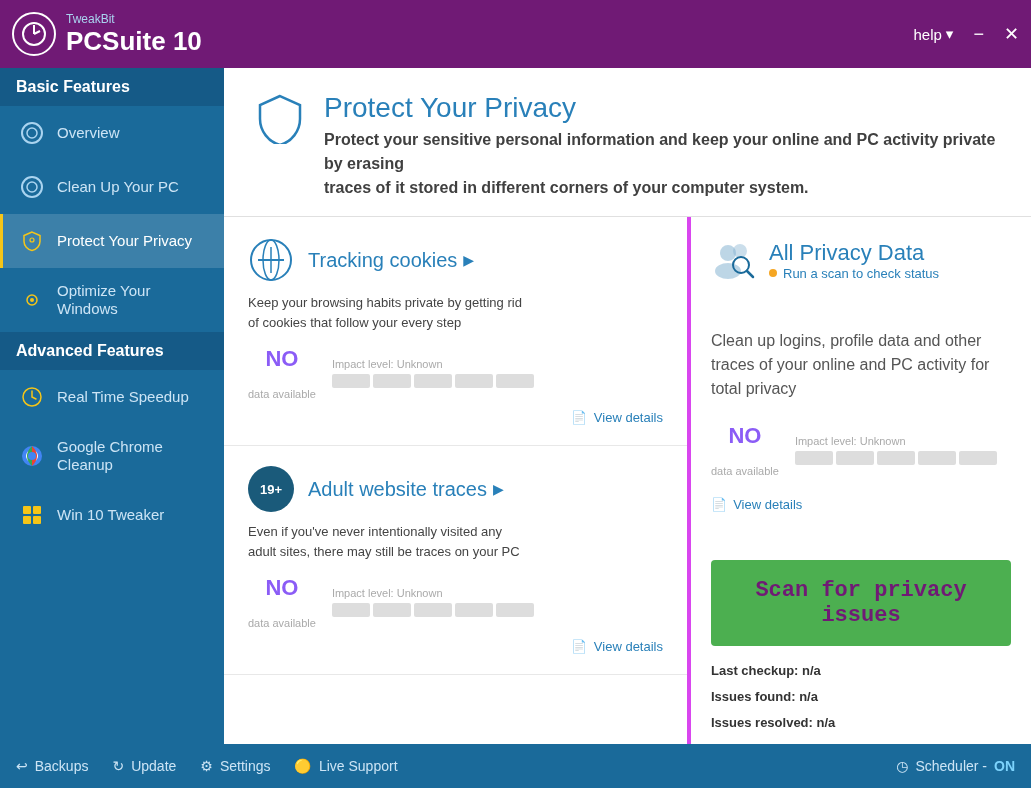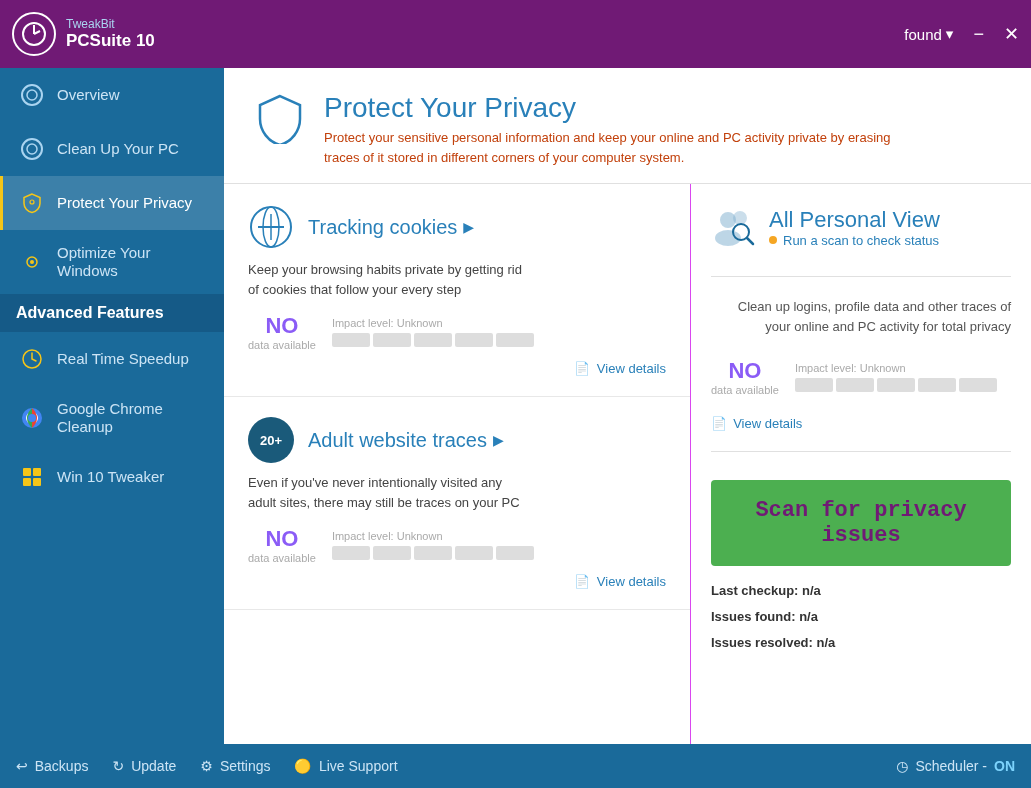--- a/index.html
+++ b/index.html
@@ -11,21 +11,21 @@
     .body-area { display: flex; flex: 1; overflow: hidden; }
     .sidebar { width: 224px; background: #1a6a9a; display: flex; flex-direction: column; flex-shrink: 0; overflow-y: auto; }
     .main-content { flex: 1; background: #fff; display: flex; flex-direction: column; overflow: hidden; }
     .bottom-bar { height: 44px; background: #1a6a9a; display: flex; align-items: center; padding: 0 16px; gap: 28px; flex-shrink: 0; justify-content: space-between; }
 
     
     .app-logo { display: flex; align-items: center; gap: 10px; color: #fff; flex: 0 0 auto; }
     .logo-icon { width: 44px; height: 44px; border: 2.5px solid #fff; border-radius: 50%; display: flex; align-items: center; justify-content: center; color: #fff; font-size: 18px; }
     .app-name { display: flex; flex-direction: column; }
     .app-name-top { font-size: 12px; color: #aad4f0; }
-    .app-name-bottom { font-size: 17px; font-weight: bold; color: #fff; }
+    .app-name-bottom { font-size: 26px; font-weight: bold; color: #fff; }
     .title-center { flex: 1; display: flex; align-items: center; justify-content: center; gap: 20px; }
     .activate-btn { display: flex; align-items: center; gap: 8px; color: #fff; font-size: 15px; cursor: pointer; }
     .activate-icon { width: 36px; height: 36px; border-radius: 50%; border: 2px solid #aad4f0; display: flex; align-items: center; justify-content: center; color: #aad4f0; font-size: 16px; }
     .register-btn { background: #f5c518; color: #333; font-weight: bold; font-size: 16px; padding: 8px 22px; border-radius: 4px; cursor: pointer; display: flex; align-items: center; gap: 8px; }
     .lock-icon { font-size: 14px; }
     .title-right { display: flex; align-items: center; gap: 20px; margin-left: auto; }
     .help-btn { color: #fff; font-size: 15px; cursor: pointer; display: flex; align-items: center; gap: 4px; }
     .win-btn { color: #fff; font-size: 18px; cursor: pointer; background: none; border: none; line-height: 1; }
 
     
@@ -33,53 +33,53 @@
     .sidebar-item { display: flex; align-items: center; gap: 12px; padding: 14px 16px; color: #cce4f5; font-size: 15px; cursor: pointer; border-left: 3px solid transparent; }
     .sidebar-item.active { background: rgba(255,255,255,0.15); border-left: 3px solid #f5c518; color: #fff; }
     .sidebar-icon { width: 26px; height: 26px; display: flex; align-items: center; justify-content: center; font-size: 18px; flex-shrink: 0; }
     .sidebar-icon-circle { width: 22px; height: 22px; border-radius: 50%; border: 2px solid #aad4f0; display: flex; align-items: center; justify-content: center; }
     .sidebar-item-text { line-height: 1.2; }
 
     
     .main-header { padding: 24px 30px 16px 30px; border-bottom: 1px solid #e0e0e0; display: flex; align-items: flex-start; gap: 18px; }
     .section-icon { width: 52px; height: 52px; flex-shrink: 0; }
     .section-title { font-size: 28px; color: #2980b9; font-weight: normal; margin-bottom: 4px; }
-    .section-desc { font-size: 13px; color: #c2410c; line-height: 1.5; }
+    .section-desc { font-size: 16px; color: #404040; line-height: 1.5; font-weight: bold; }
 
     .main-body { display: flex; flex: 1; overflow: hidden; }
-    .left-panel { flex: 1; padding: 0; border-right: 1px solid #d946ef; overflow-y: auto; }
+    .left-panel { flex: 1; padding: 0; border-right: 4px solid #d946ef; overflow-y: auto; }
     .right-panel { width: 340px; padding: 20px 20px 16px 20px; display: flex; flex-direction: column; gap: 12px; }
 
     
     .feature-card { padding: 20px 24px; border-bottom: 1px solid #e8e8e8; }
     .card-header { display: flex; align-items: center; gap: 14px; margin-bottom: 10px; }
     .card-icon { width: 46px; height: 46px; flex-shrink: 0; }
     .card-title { font-size: 20px; color: #2980b9; display: flex; align-items: center; gap: 6px; }
     .card-arrow { color: #2980b9; font-size: 14px; }
     .card-desc { font-size: 13px; color: #444; line-height: 1.5; margin-bottom: 14px; }
     .card-data-row { display: flex; align-items: center; gap: 16px; margin-bottom: 10px; }
     .no-data { text-align: center; }
     .no-data .no-val { font-size: 22px; font-weight: bold; color: #8b5cf6; }
-    .no-data .no-label { font-size: 11px; color: #aaa; }
+    .no-data .no-label { font-size: 11px; color: #aaa; margin-top: 16px; }
     .impact-bar-wrap { flex: 1; }
     .impact-label { font-size: 11px; color: #aaa; margin-bottom: 4px; }
     .impact-bars { display: flex; gap: 3px; }
     .impact-bar { width: 38px; height: 14px; background: #ddd; border-radius: 2px; }
     .view-details { display: flex; align-items: center; gap: 6px; color: #2980b9; font-size: 13px; cursor: pointer; justify-content: flex-end; }
 
     
     .adult-badge { width: 46px; height: 46px; background: #1a5a7a; border-radius: 50%; display: flex; align-items: center; justify-content: center; color: #fff; font-size: 13px; font-weight: bold; flex-shrink: 0; }
 
     
     .rp-header { display: flex; align-items: center; gap: 12px; margin-bottom: 6px; }
     .rp-people-icon { width: 46px; height: 46px; flex-shrink: 0; }
     .rp-title { font-size: 22px; color: #2980b9; font-weight: normal; }
     .rp-subtitle { display: flex; align-items: center; gap: 6px; font-size: 13px; color: #2980b9; }
     .rp-dot { width: 8px; height: 8px; border-radius: 50%; background: #f5a623; }
-    .rp-desc { font-size: 13px; color: #555; line-height: 1.5; margin-bottom: 10px; text-align: right; }
+    .rp-desc { font-size: 16px; color: #555; line-height: 1.5; margin-bottom: 10px; }
     .rp-data-row { display: flex; align-items: center; gap: 16px; margin-bottom: 8px; }
     .rp-view-details { display: flex; align-items: center; gap: 6px; color: #2980b9; font-size: 13px; cursor: pointer; }
     .divider { height: 1px; background: #e0e0e0; margin: 8px 0; }
     .scan-btn { background: #4caf50; color: #701a75; font-size: 22px; font-weight: bold; border-radius: 4px; padding: 18px; text-align: center; cursor: pointer; margin-top: 8px; font-family: Liberation Mono, monospace; }
     .scan-info { font-size: 13px; color: #333; line-height: 2; }
     .scan-info span { font-weight: bold; }
 
     
     .bottom-left { display: flex; gap: 24px; }
     .bottom-btn { display: flex; align-items: center; gap: 7px; color: #cce4f5; font-size: 14px; cursor: pointer; }
@@ -103,31 +103,32 @@
           <line x1="13" y1="13" x2="19" y2="10" stroke="white" stroke-width="2"></line>
         </svg>
       </div>
       <div class="app-name">
         <span class="app-name-top">TweakBit</span>
         <span class="app-name-bottom">PCSuite 10</span>
       </div>
     </div>
     <div class="title-right">
       <div class="help-btn">
-        <span>found</span>
+        <span>help</span>
         <span>▾</span>
       </div>
       <button class="win-btn">−</button>
       <button class="win-btn close">✕</button>
     </div>
   </div>
 
   <div class="body-area">
 
     <div class="sidebar">
+      <div class="sidebar-section-header">Basic Features</div>
 
       <div class="sidebar-item">
         <div class="sidebar-icon">
           <div class="sidebar-icon-circle">
             <svg width="12" height="12" viewBox="0 0 12 12" fill="none">
               <circle cx="6" cy="6" r="5" stroke="#aad4f0" stroke-width="1.5" fill="none"></circle>
             </svg>
           </div>
         </div>
         <span class="sidebar-item-text">Overview</span>
@@ -260,21 +261,21 @@
             </div>
             <div class="view-details">
               <span>📄</span>
               <span>View details</span>
             </div>
           </div>
 
           <div class="feature-card">
             <div class="card-header">
               <div class="adult-badge">
-                <span>20+</span>
+                <span>19+</span>
               </div>
               <div class="card-title">
                 <span>Adult website traces</span>
                 <span class="card-arrow">▶</span>
               </div>
             </div>
             <div class="card-desc">
               <span>Even if you've never intentionally visited any</span><br>
               <span>adult sites, there may still be traces on your PC</span>
             </div>
@@ -307,21 +308,21 @@
             <div class="rp-people-icon">
               <svg width="46" height="46" viewBox="0 0 46 46" fill="none">
                 <circle cx="17" cy="16" r="7" stroke="#7eaecf" stroke-width="2" fill="#7eaecf" opacity="0.5"></circle>
                 <circle cx="29" cy="14" r="6" stroke="#7eaecf" stroke-width="2" fill="#7eaecf" opacity="0.4"></circle>
                 <ellipse cx="17" cy="34" rx="12" ry="7" stroke="#7eaecf" stroke-width="2" fill="#7eaecf" opacity="0.5"></ellipse>
                 <circle cx="30" cy="28" r="8" stroke="#1a6a9a" stroke-width="2" fill="none"></circle>
                 <line x1="36" y1="34" x2="42" y2="40" stroke="#1a6a9a" stroke-width="2.5" stroke-linecap="round"></line>
               </svg>
             </div>
             <div>
-              <div class="rp-title">All Personal View</div>
+              <div class="rp-title">All Privacy Data</div>
               <div class="rp-subtitle">
                 <div class="rp-dot"></div>
                 <span>Run a scan to check status</span>
               </div>
             </div>
           </div>
 
           <div class="divider"></div>
 
           <div class="rp-desc">Clean up logins, profile data and other traces of your online and PC activity for total privacy</div>

